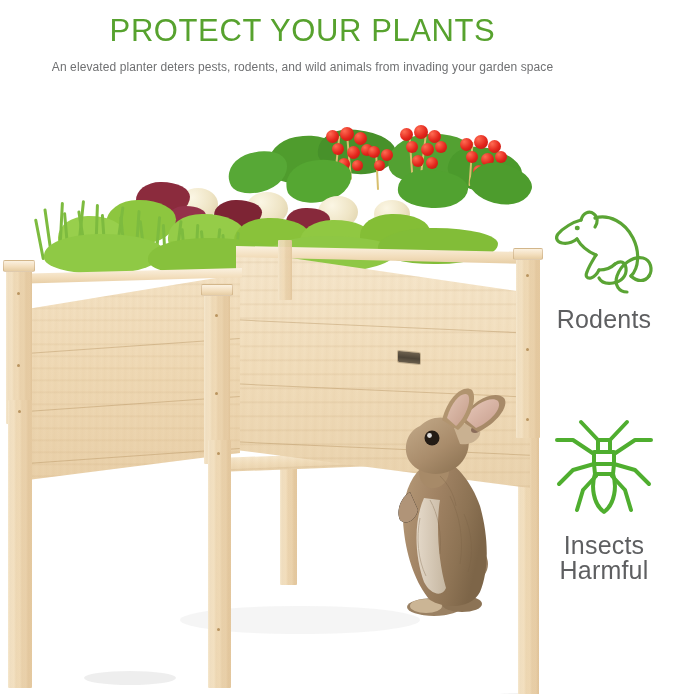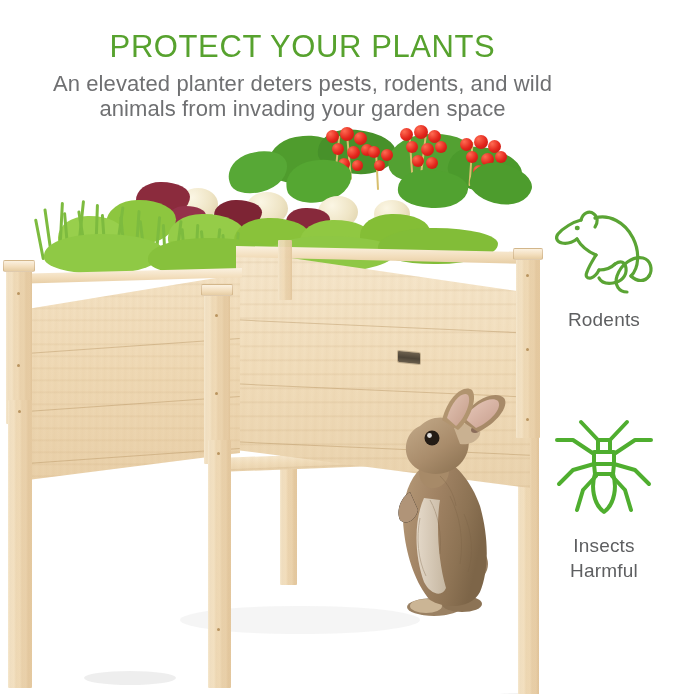--- a/index.html
+++ b/index.html
@@ -20,38 +20,38 @@
     position: relative;
     width: 679px;
     height: 694px;
     background: #ffffff;
     overflow: hidden;
   }
 
   
   .header {
     position: absolute;
-    left: 0; top: 16px;
+    left: 0; top: 0;
     width: 605px;
     text-align: center;
     padding-top: 14px;
   }
   .headline {
     font-family: "Liberation Sans", sans-serif;
     font-size: 31px;
     line-height: 33px;
     font-weight: 400;
     letter-spacing: 0.6px;
     color: #57a22e;
     margin: 0;
     white-space: nowrap;
   }
   .subline {
     font-family: "Liberation Sans", sans-serif;
-    font-size: 22px;
+    font-size: 12px;
     line-height: 25px;
     font-weight: 300;
     color: #6f7072;
     margin: 8px auto 0 auto;
     width: 530px;
     letter-spacing: 0.1px;
   }
 
   
   .icon-col {
@@ -59,21 +59,21 @@
     right: 0;
     top: 200px;
     width: 150px;
     text-align: center;
   }
   .icon-block { width: 150px; text-align: center; }
   .icon-block.insects { margin-top: 86px; }
   .icon-art { display: block; margin: 0 auto; }
   .icon-caption {
     font-family: "Liberation Sans", sans-serif;
-    font-size: 19px;
+    font-size: 25px;
     line-height: 25px;
     font-weight: 300;
     color: #5e5f61;
     margin-top: 11px;
     letter-spacing: 0.2px;
   }
 
   
   .stage {
     position: absolute;

